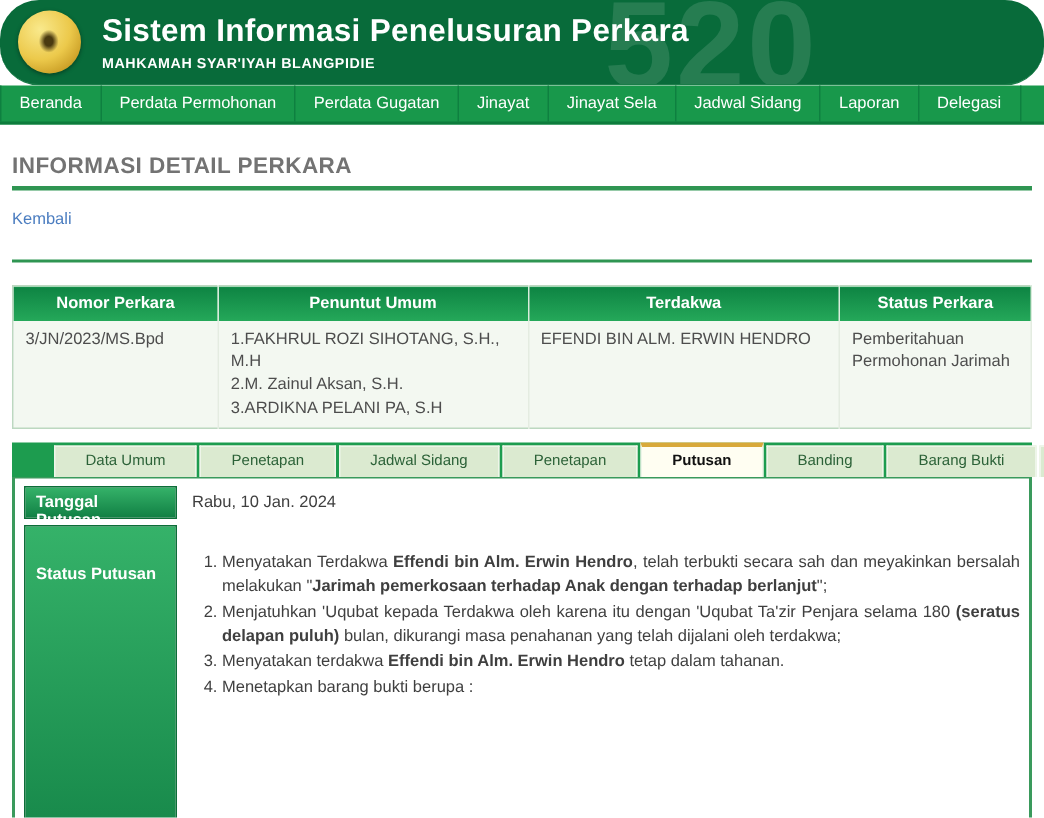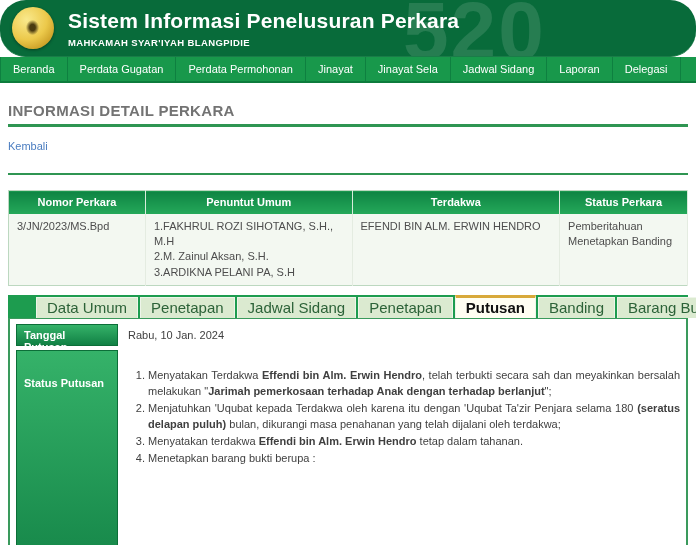--- a/index.html
+++ b/index.html
@@ -39,22 +39,22 @@
   .case-table { width:100%; border-collapse:collapse; margin-top:15px; border:1px solid #bcd8c0; }
   .case-table th { background:linear-gradient(180deg,#0e8443,#25a95a); color:#fff; font-size:11px;
     font-weight:bold; height:23px; border-right:1px solid #d9ecdc; text-align:center; }
   .case-table td { background:#f3f8f1; font-size:11px; color:#4d4d4d; vertical-align:top;
     padding:5px 8px; border-right:1px solid #e4ece1; line-height:1.4; }
   .col-nomor{width:137px;} .col-penuntut{width:207px;} .col-terdakwa{width:208px;} .col-status{width:128px;}
 
   
   .tab-strip { margin-top:9px; height:23px; background:#1d9c4f; display:flex; align-items:flex-end;
     padding-left:28px; }
-  .tab { font-size:15px; color:#2c6238; background:#dbead0; border:1px solid #eef5e9;
-    border-bottom:none; padding:0 10px; line-height:20px; height:21px; margin-right:2px;
+  .tab { font-size:10px; color:#2c6238; background:#dbead0; border:1px solid #eef5e9;
+    border-bottom:none; padding:0 20px; line-height:20px; height:21px; margin-right:2px;
     cursor:pointer; white-space:nowrap; }
   .tab.active { background:#fffef2; color:#111; font-weight:bold; height:23px; line-height:19px;
     border-top:3px solid #d8a93a; }
 
   
   .detail-box { border:2px solid #3a9a5c; border-top:1px solid #3a9a5c; height:254px; min-height:0;
     padding:5px 6px; display:grid; grid-template-columns:102px 1fr; grid-template-rows:26px 1fr;
     column-gap:10px; height:auto; }
   .green-label { background:linear-gradient(180deg,#35b269,#118044); border:1px solid #0c6e38;
     color:#fff; font-size:11px; font-weight:bold; padding:4px 7px; }
@@ -84,22 +84,22 @@
   <div class="logo"></div>
   <div class="title-block">
     <div class="app-title">Sistem Informasi Penelusuran Perkara</div>
     <div class="app-subtitle">MAHKAMAH SYAR'IYAH BLANGPIDIE</div>
   </div>
   <div class="watermark">520</div>
 </div>
 
 <div class="nav-bar">
   <div class="nav-item">Beranda</div>
+  <div class="nav-item">Perdata Permohonan</div>
   <div class="nav-item">Perdata Gugatan</div>
-  <div class="nav-item">Perdata Permohonan</div>
   <div class="nav-item">Jinayat</div>
   <div class="nav-item">Jinayat Sela</div>
   <div class="nav-item">Jadwal Sidang</div>
   <div class="nav-item">Laporan</div>
   <div class="nav-item">Delegasi</div>
 </div>
 
 <div class="content">
 
   <div class="page-title">INFORMASI DETAIL PERKARA</div>
@@ -121,21 +121,21 @@
     </thead>
     <tbody>
       <tr>
         <td>3/JN/2023/MS.Bpd</td>
         <td>
           <div>1.FAKHRUL ROZI SIHOTANG, S.H., M.H</div>
           <div>2.M. Zainul Aksan, S.H.</div>
           <div>3.ARDIKNA PELANI PA, S.H</div>
         </td>
         <td>EFENDI BIN ALM. ERWIN HENDRO</td>
-        <td>Pemberitahuan Menetapkan Banding</td>
+        <td>Pemberitahuan Permohonan Jarimah</td>
       </tr>
     </tbody>
   </table>
 
   
   <div class="tab-strip">
     <div class="tab">Data Umum</div>
     <div class="tab">Penetapan</div>
     <div class="tab">Jadwal Sidang</div>
     <div class="tab">Penetapan</div>

